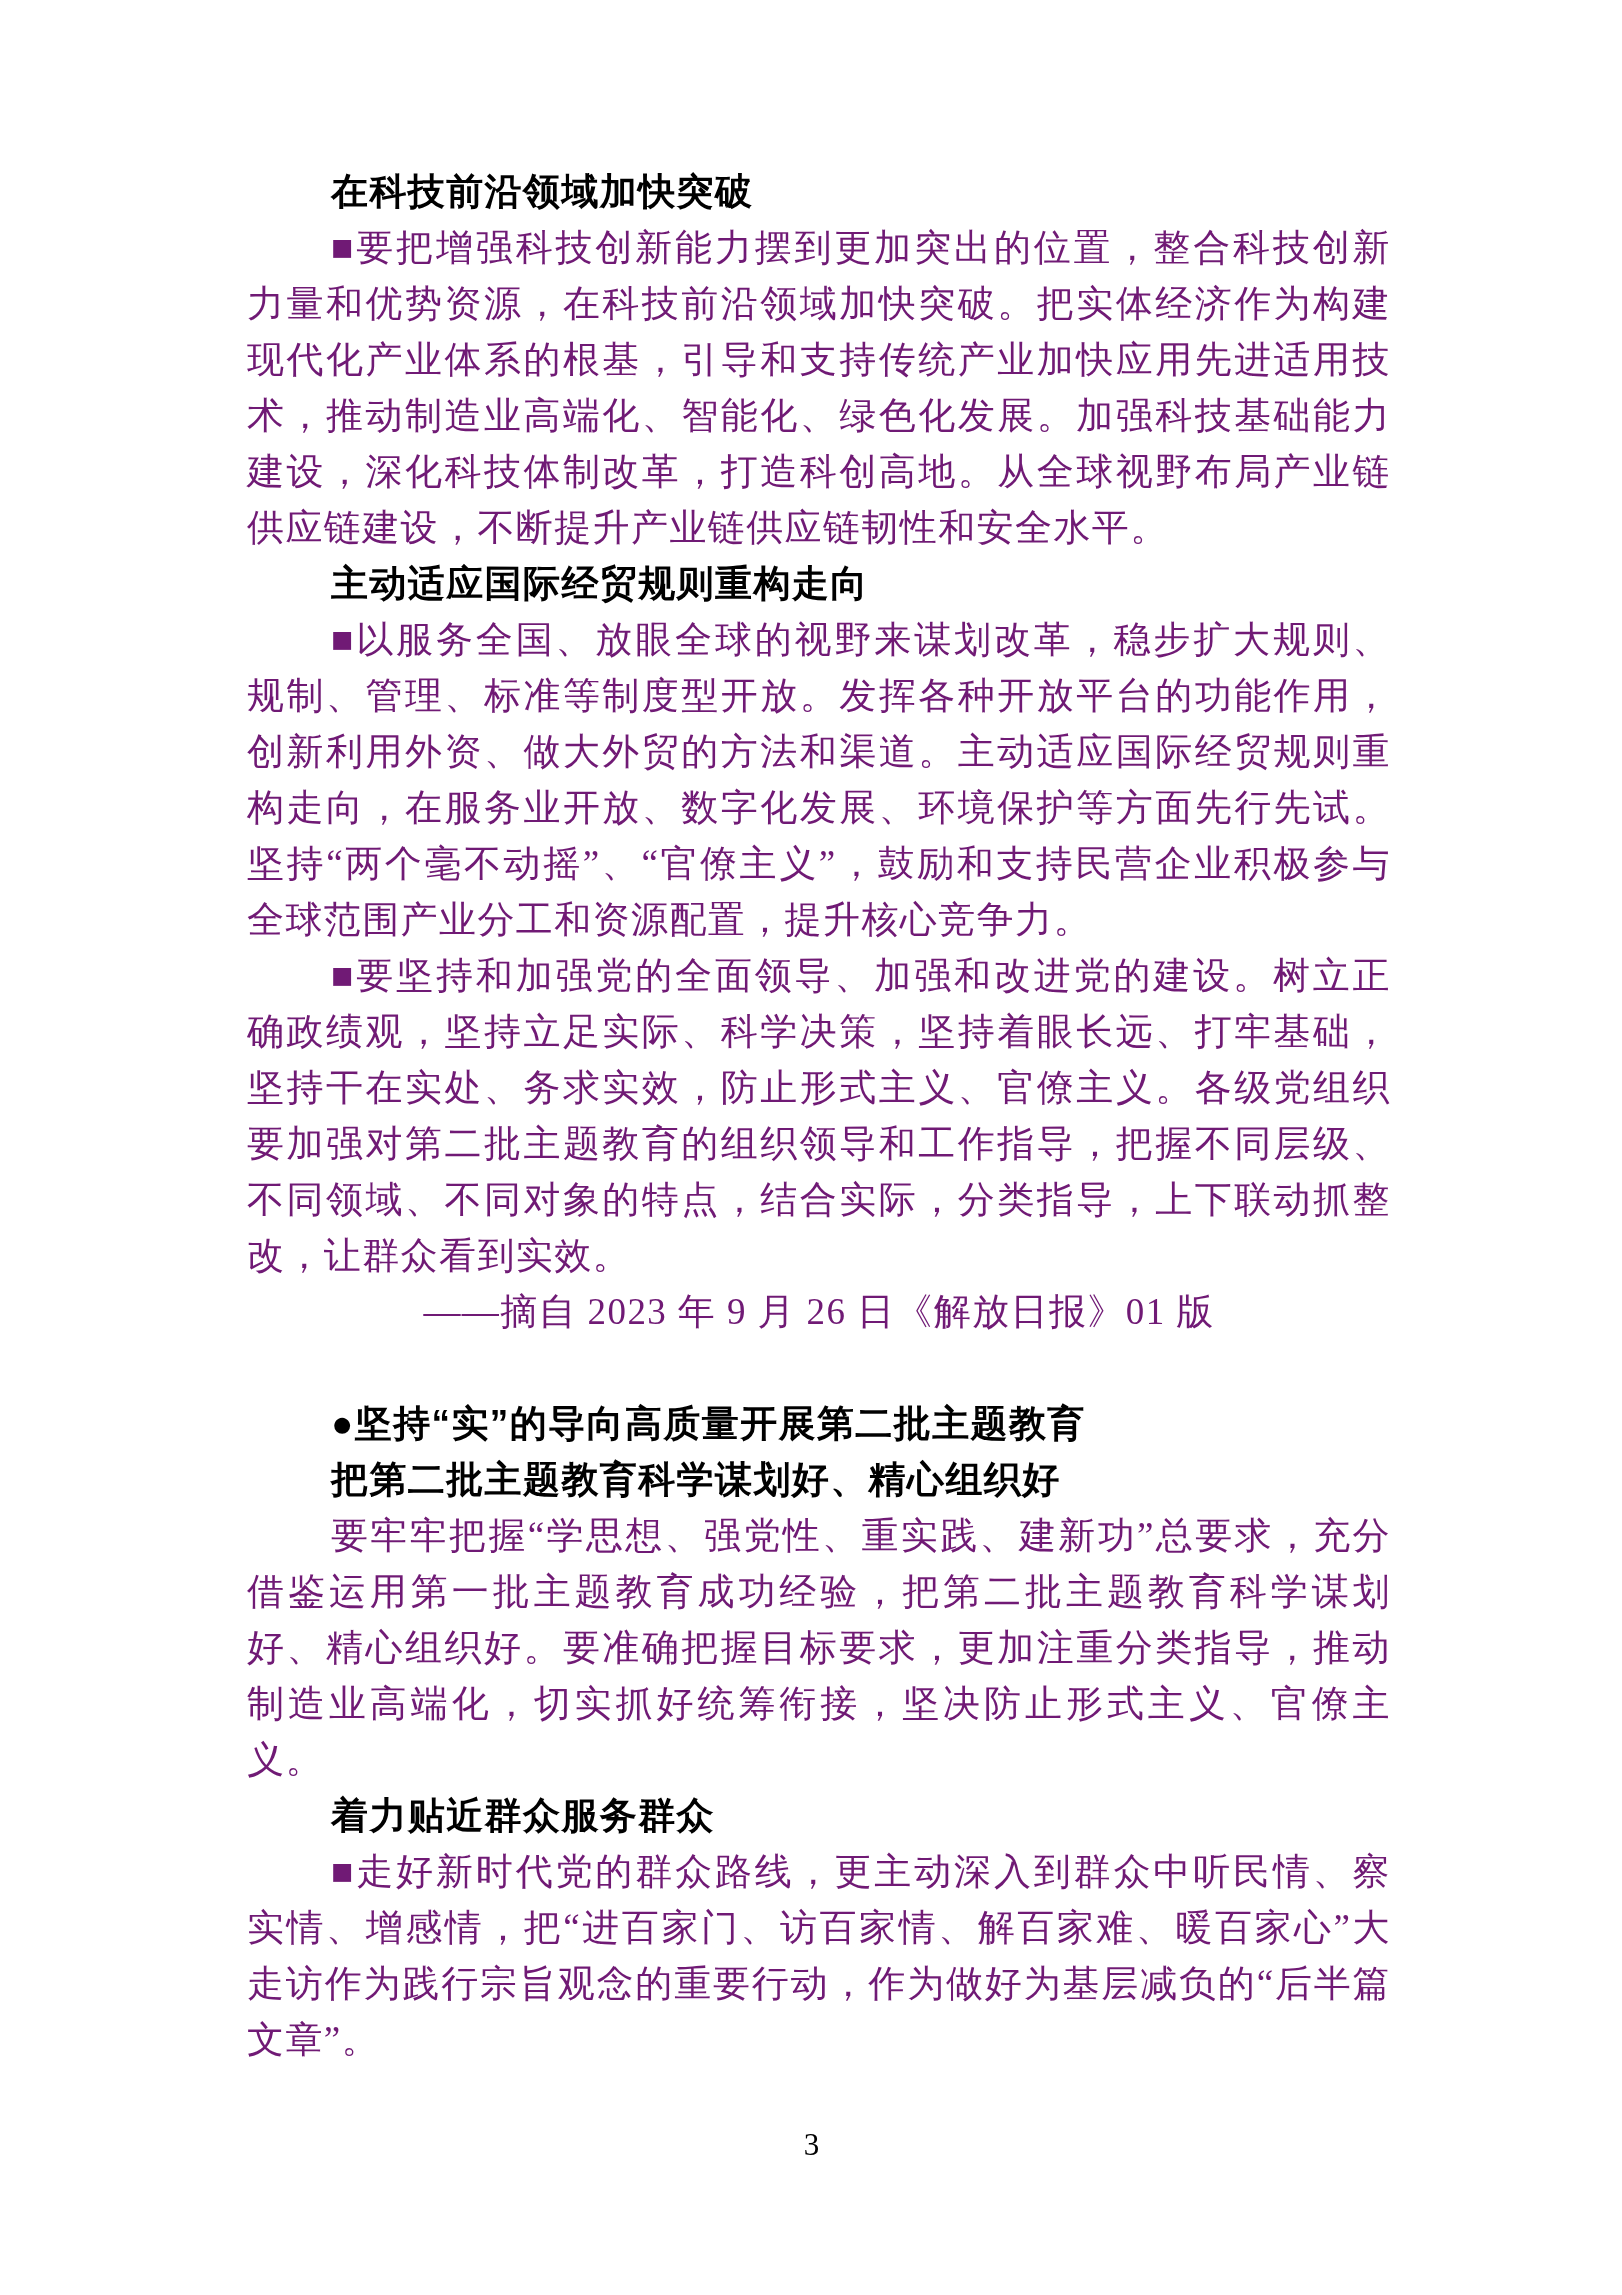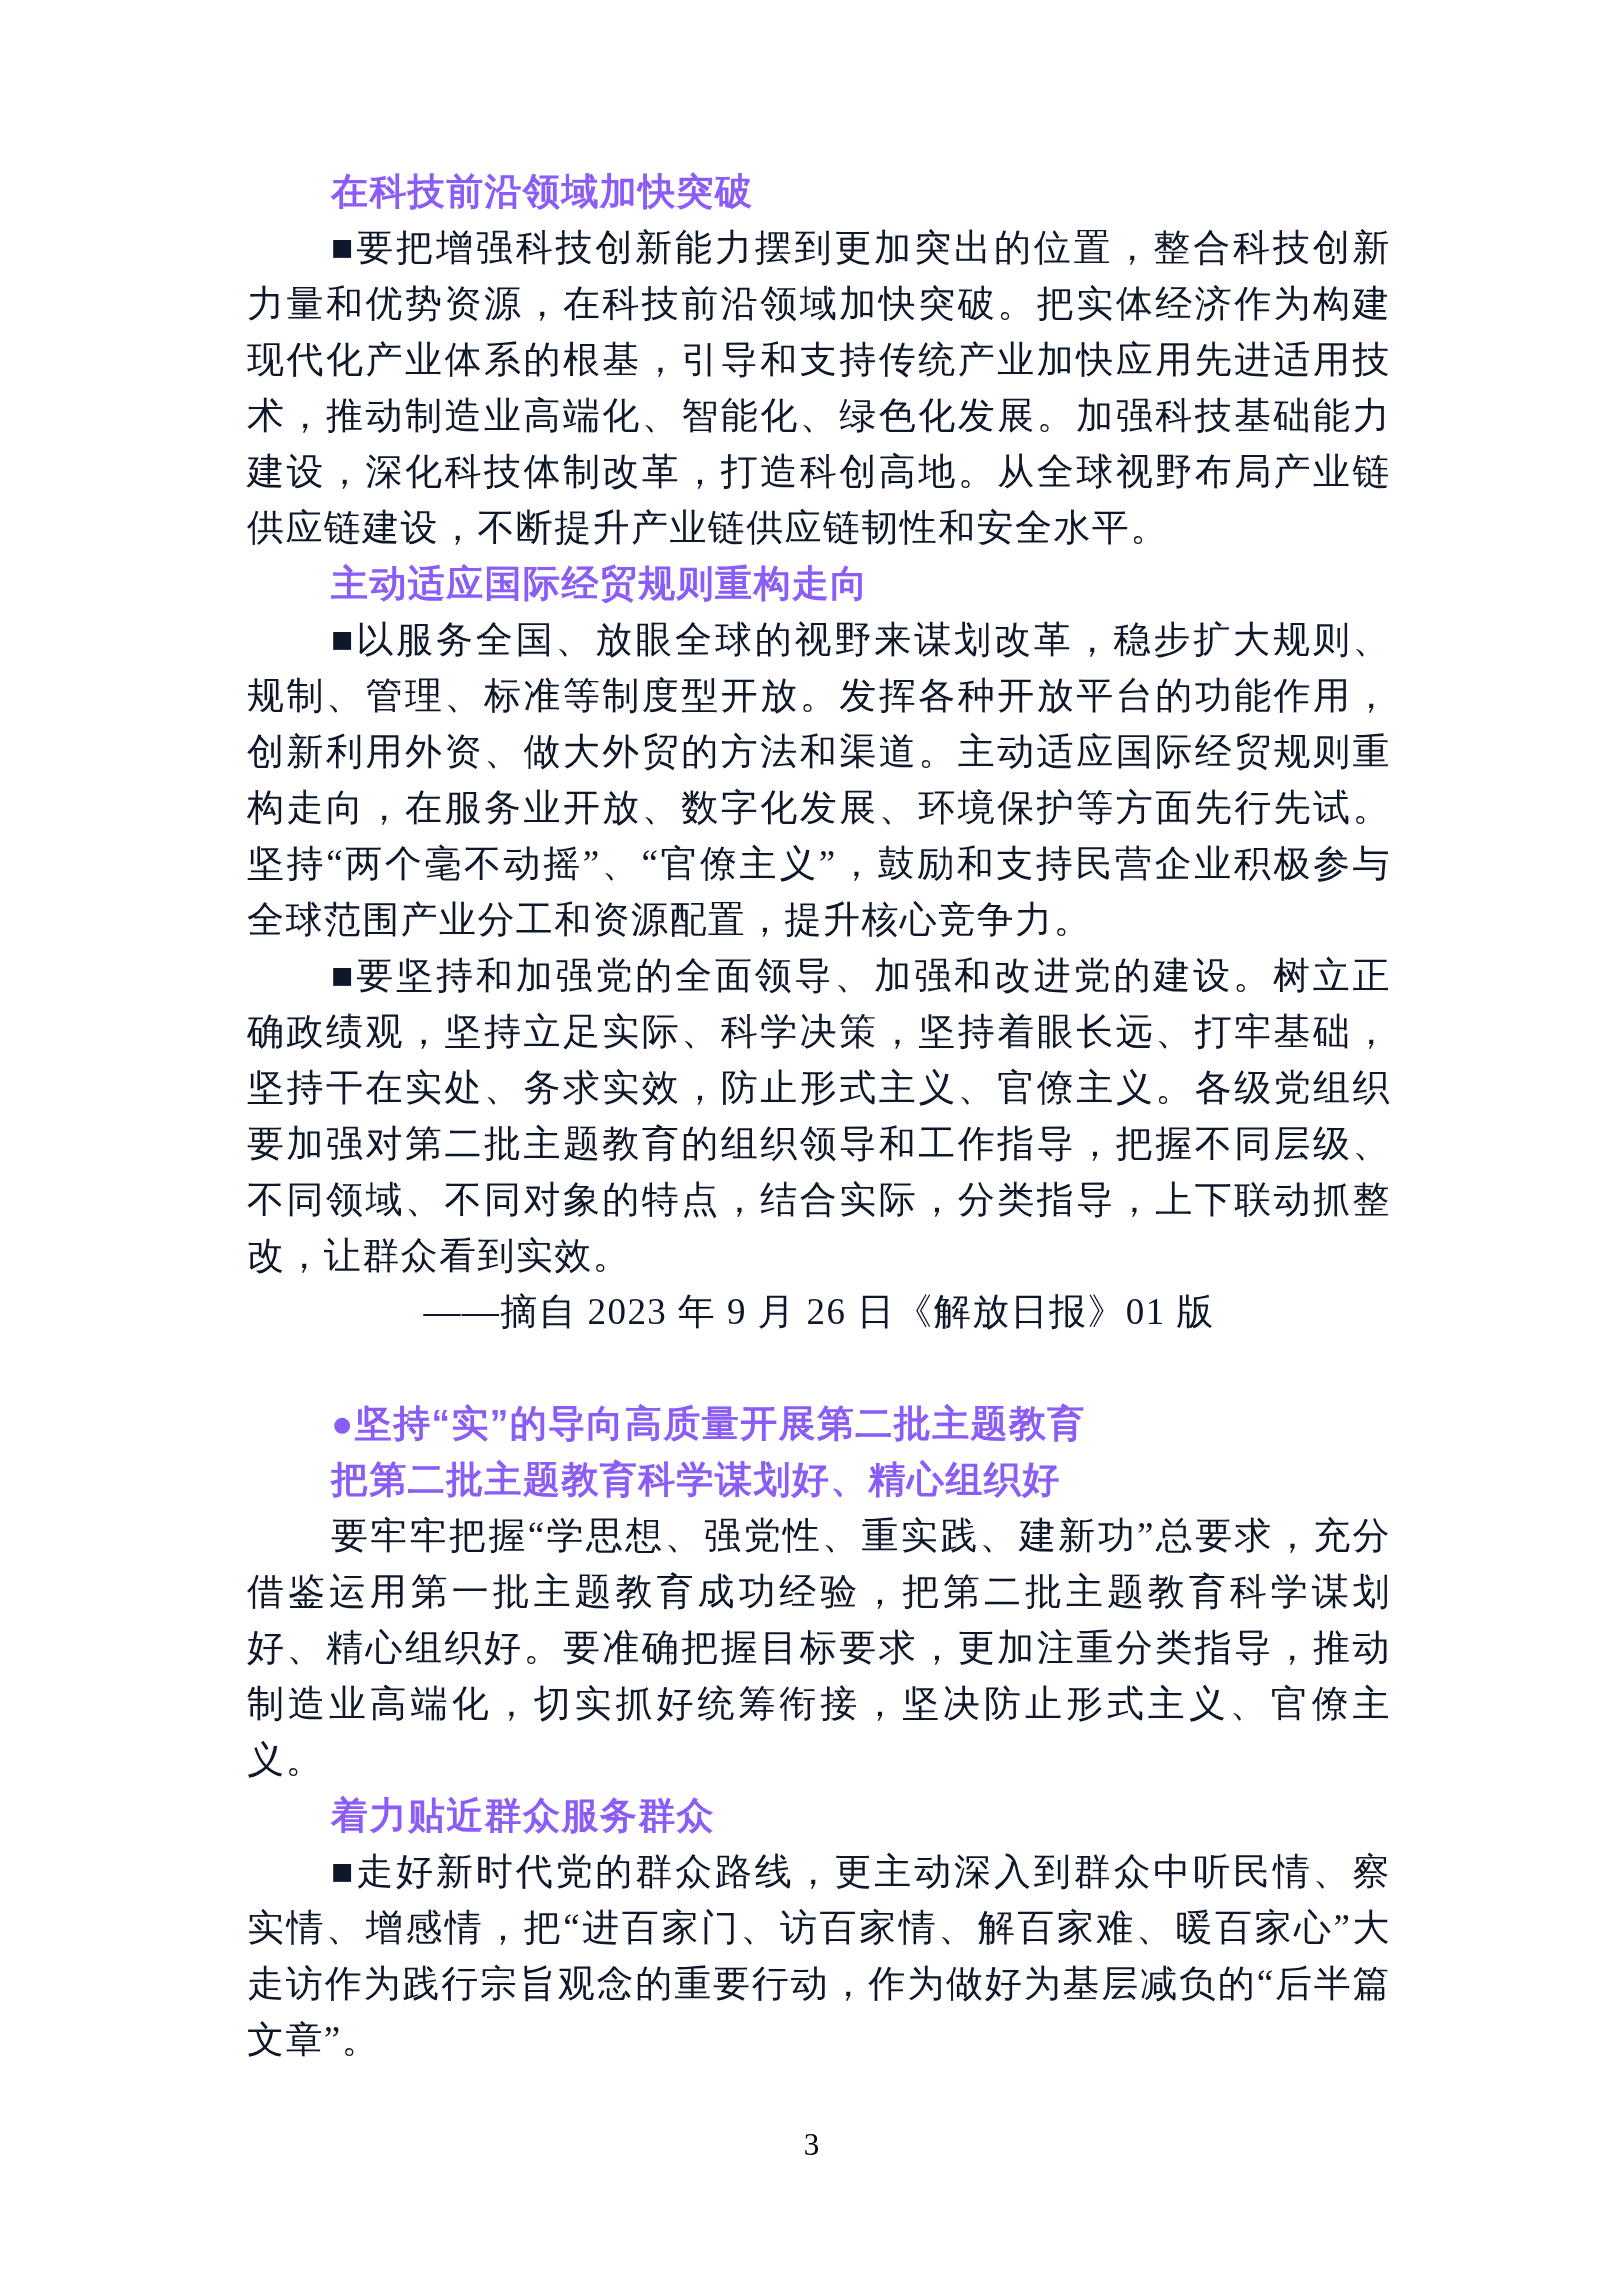--- a/index.html
+++ b/index.html
@@ -22,31 +22,31 @@
   }
   .para {
     margin: 0;
     font-size: 37px;
     line-height: 56px;
     letter-spacing: 1.4px;
     text-align: justify;
     text-justify: inter-ideograph;
     text-indent: 84px;
     font-family: "Liberation Serif", serif;
-    color: #0f172a;
+    color: #701a75;
   }
   .heading {
     margin: 0;
     font-size: 37px;
     line-height: 56px;
     letter-spacing: 1.4px;
     font-weight: bold;
     text-indent: 84px;
     font-family: "Liberation Sans", sans-serif;
-    color: #8b5cf6;
+    color: #000000;
   }
   .attribution {
     text-align: center;
     text-indent: 0;
   }
   .spacer {
     height: 56px;
   }
   .page-number {
     position: absolute;

